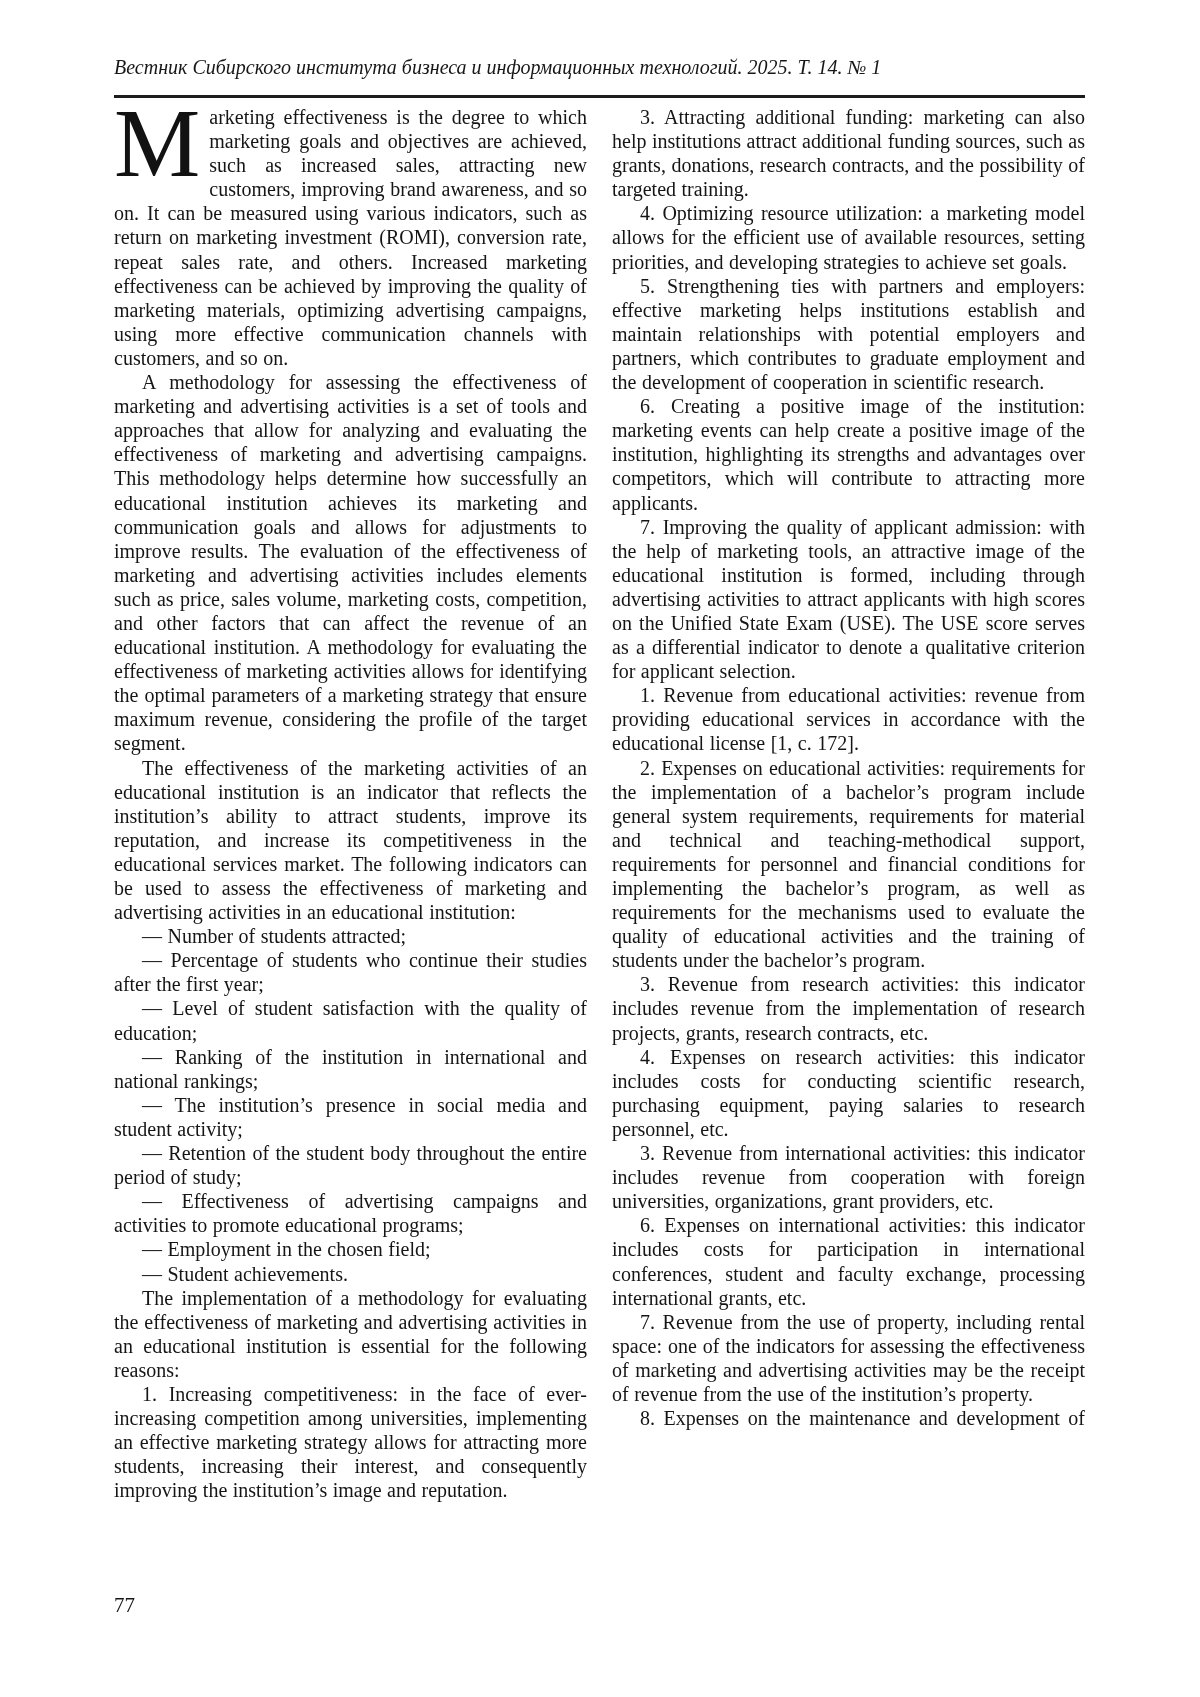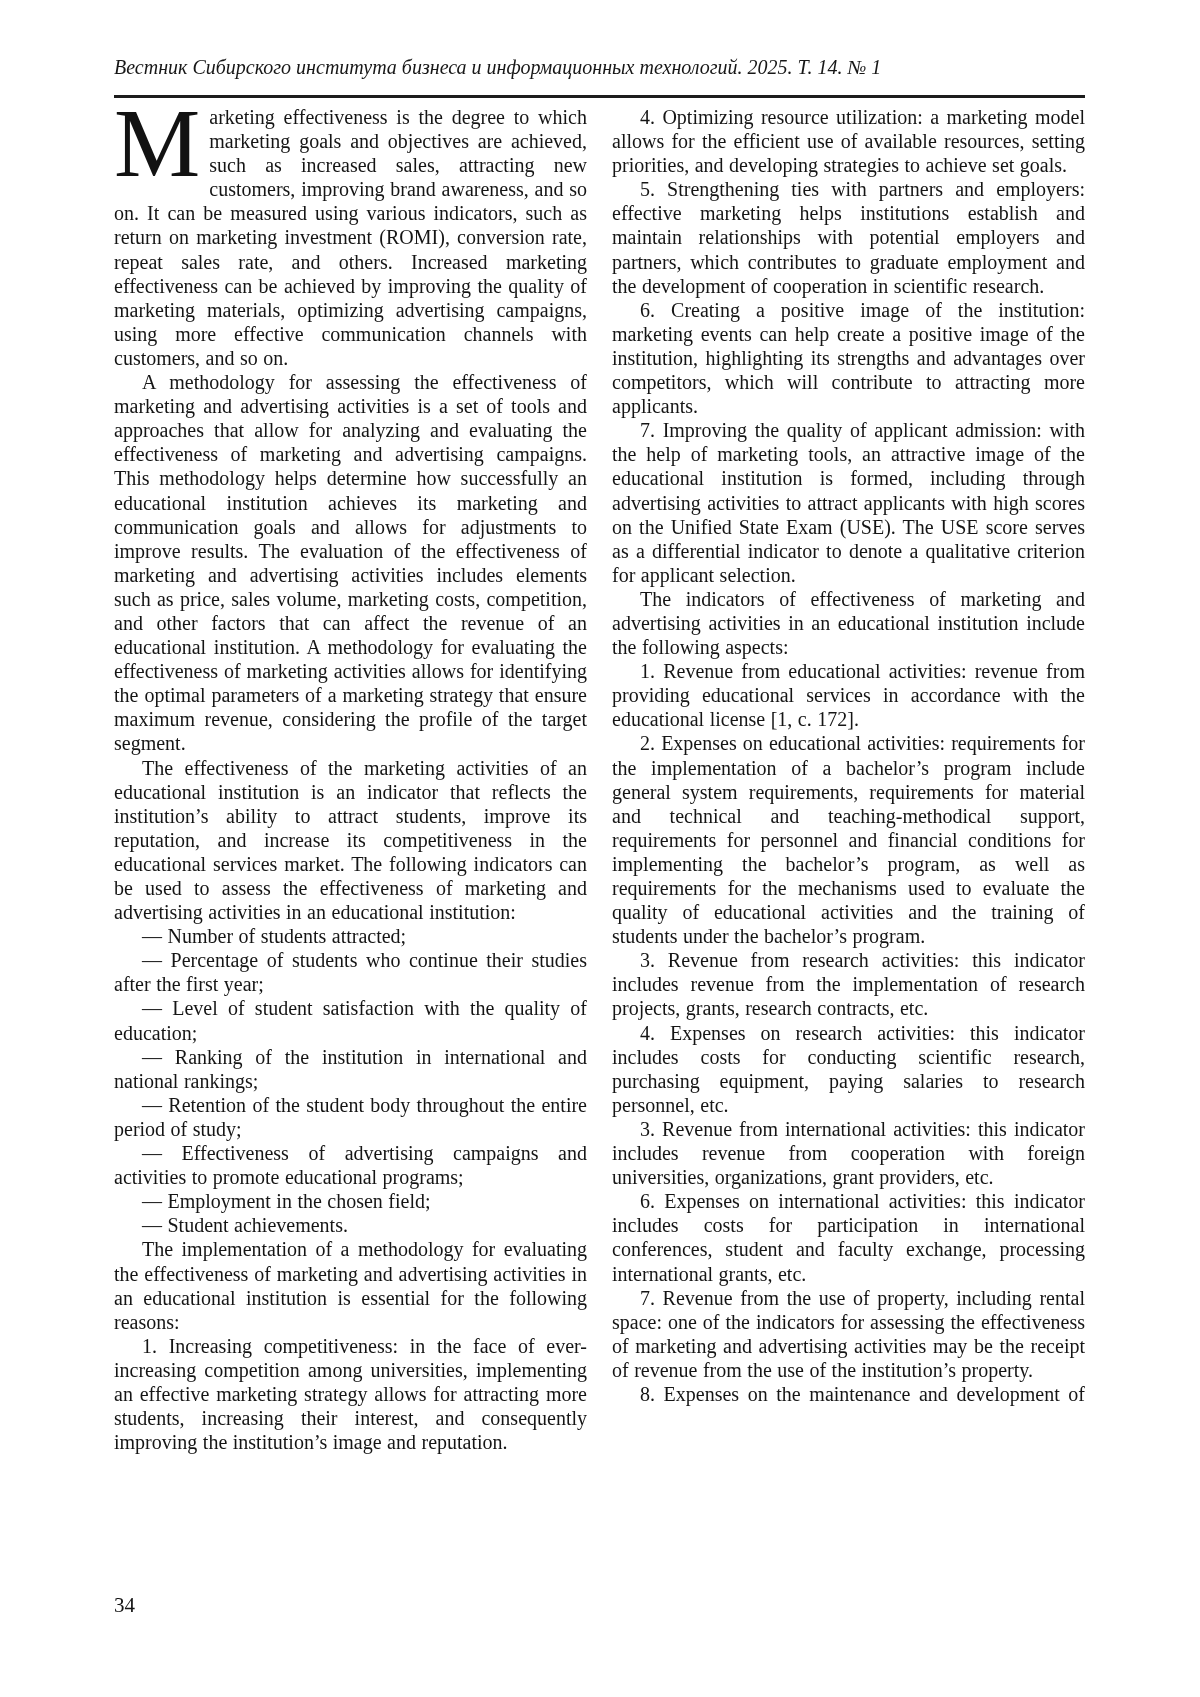--- a/index.html
+++ b/index.html
@@ -86,37 +86,38 @@
   <div class="header-rule"></div>
   <div class="columns">
     <div class="col">
         <p class="para has-dropcap"><span class="dropcap">M</span>arketing effectiveness is the degree to which marketing goals and objectives are achieved, such as increased sales, attracting new customers, improving brand awareness, and so on. It can be measured using various indicators, such as return on marketing investment (ROMI), conversion rate, repeat sales rate, and others. Increased marketing effectiveness can be achieved by improving the quality of marketing materials, optimizing advertising campaigns, using more effective communication channels with customers, and so on.</p>
         <p class="para">A methodology for assessing the effectiveness of marketing and advertising activities is a set of tools and approaches that allow for analyzing and evaluating the effectiveness of marketing and advertising campaigns. This methodology helps determine how successfully an educational institution achieves its marketing and communication goals and allows for adjustments to improve results. The evaluation of the effectiveness of marketing and advertising activities includes elements such as price, sales volume, marketing costs, competition, and other factors that can affect the revenue of an educational institution. A methodology for evaluating the effectiveness of marketing activities allows for identifying the optimal parameters of a marketing strategy that ensure maximum revenue, considering the profile of the target segment.</p>
         <p class="para">The effectiveness of the marketing activities of an educational institution is an indicator that reflects the institution’s ability to attract students, improve its reputation, and increase its competitiveness in the educational services market. The following indicators can be used to assess the effectiveness of marketing and advertising activities in an educational institution:</p>
         <p class="para">— Number of students attracted;</p>
         <p class="para">— Percentage of students who continue their studies after the first year;</p>
         <p class="para">— Level of student satisfaction with the quality of education;</p>
         <p class="para">— Ranking of the institution in international and national rankings;</p>
+        <p class="para">— The institution’s presence in social media and student activity;</p>
         <p class="para">— Retention of the student body throughout the entire period of study;</p>
         <p class="para">— Effectiveness of advertising campaigns and activities to promote educational programs;</p>
         <p class="para">— Employment in the chosen field;</p>
         <p class="para">— Student achievements.</p>
         <p class="para">The implementation of a methodology for evaluating the effectiveness of marketing and advertising activities in an educational institution is essential for the following reasons:</p>
         <p class="para">1. Increasing competitiveness:  in the face of ever-increasing competition among universities, implementing an effective marketing strategy allows for attracting more students, increasing their interest, and consequently improving the institution’s image and reputation.</p>
       </div>
     <div class="col">
+        <p class="para">3. Attracting additional funding: marketing can also help institutions attract additional funding sources, such as grants, donations, research contracts, and the possibility of targeted training.</p>
         <p class="para">4. Optimizing resource utilization: a marketing model allows for the efficient use of available resources, setting priorities, and developing strategies to achieve set goals.</p>
         <p class="para">5. Strengthening ties with partners and employers: effective marketing helps institutions establish and maintain relationships with potential employers and partners, which contributes to graduate employment and the development of cooperation in scientific research.</p>
         <p class="para">6. Creating a positive image of the institution: marketing events can help create a positive image of the institution, highlighting its strengths and advantages over competitors, which will contribute to attracting more applicants.</p>
         <p class="para">7. Improving the quality of applicant admission: with the help of marketing tools, an attractive image of the educational institution is formed, including through advertising activities to attract applicants with high scores on the Unified State Exam (USE). The USE score serves as a differential indicator to denote a qualitative criterion for applicant selection.</p>
-        <p class="para">The indicators of effectiveness of marketing and advertising activities in an educational institution include the following aspects:</p>
         <p class="para">1. Revenue from educational activities: revenue from providing educational services in accordance with the educational license [1, c. 172].</p>
         <p class="para">2. Expenses on educational activities: requirements for the implementation of a bachelor’s program include general system requirements, requirements for material and technical and teaching-methodical support, requirements for personnel and financial conditions for implementing the bachelor’s program, as well as requirements for the mechanisms used to evaluate the quality of educational activities and the training of students under the bachelor’s program.</p>
         <p class="para">3. Revenue from research activities: this indicator includes revenue from the implementation of research projects, grants, research contracts, etc.</p>
         <p class="para">4. Expenses on research activities: this indicator includes costs for conducting scientific research, purchasing equipment, paying salaries to research personnel, etc.</p>
         <p class="para">3. Revenue from international activities: this indicator includes revenue from cooperation with foreign universities, organizations, grant providers, etc.</p>
         <p class="para">6. Expenses on international activities: this indicator includes costs for participation in international conferences, student and faculty exchange, processing international grants, etc.</p>
         <p class="para">7. Revenue from the use of property, including rental space: one of the indicators for assessing the effectiveness of marketing and advertising activities may be the receipt of revenue from the use of the institution’s property.</p>
         <p class="para cont">8. Expenses on the maintenance and development of</p>
       </div>
   </div>
-  <div class="page-number">34</div>
+  <div class="page-number">77</div>
 </div>
 
 </body></html>

